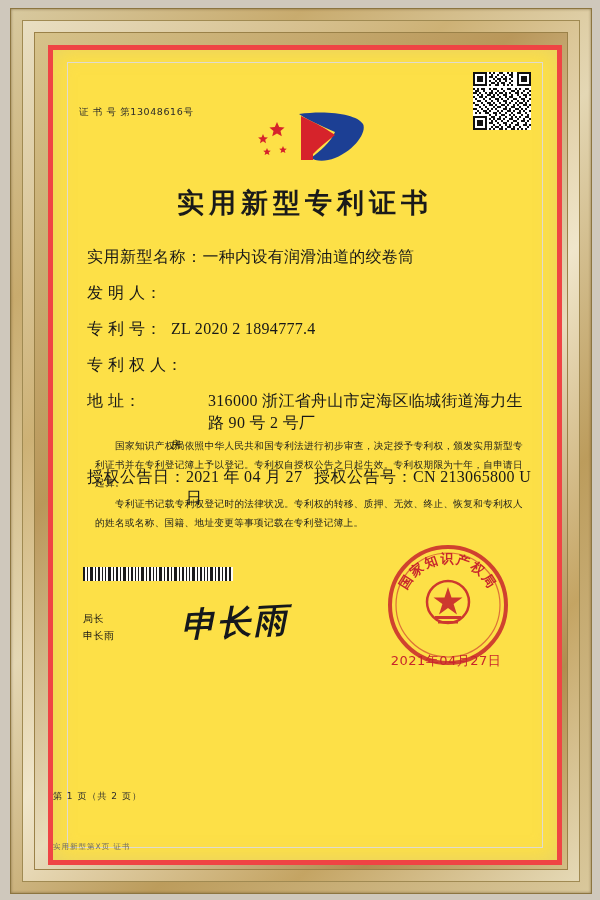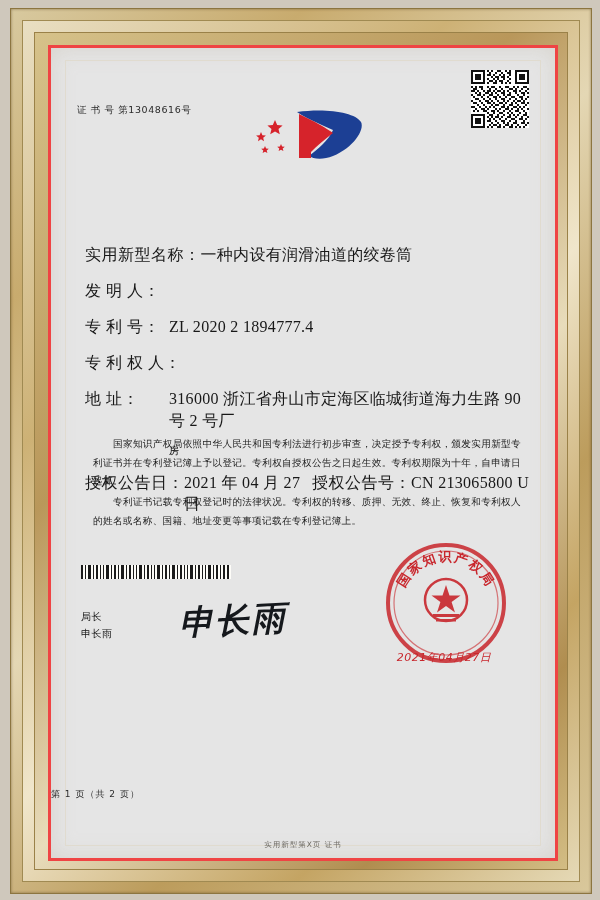--- a/index.html
+++ b/index.html
@@ -39,22 +39,22 @@
     position: absolute;
     left: 34px; top: 32px;
     width: 532px; height: 836px;
     background: linear-gradient(135deg, #d6c28a 0%, #b9975a 35%, #e8dcbb 60%, #b08d4f 85%, #d3bd84 100%);
     border: 1px solid #9a8148;
   }
   .paper {
     position: absolute;
     left: 48px; top: 45px;
     width: 504px; height: 810px;
-    background: #e5e5e5;
-    border: 3px solid #ef4444;
+    background: #fde047;
+    border: 5px solid #ef4444;
     box-shadow: inset 0 0 22px rgba(190,180,160,0.35);
     overflow: hidden;
   }
   .paper-inner-rule {
     position: absolute;
     left: 14px; top: 12px;
     right: 14px; bottom: 12px;
     border: 1px solid #e0dbcf;
   }
 
@@ -199,41 +199,40 @@
     top: 492px;
     width: 126px;
     height: 126px;
   }
   .seal-date {
     position: absolute;
     right: 52px;
     top: 602px;
     width: 118px;
     text-align: center;
-    font-size: 11px;
+    font-size: 13px;
     color: #c8262c;
     letter-spacing: 0.5px;
-    font-style: italic;
   }
 
   
   .page-indicator {
     position: absolute;
     left: 0; right: 0;
     top: 740px;
     text-align: left;
     font-size: 9px;
     color: #2b2b2b;
     letter-spacing: 1px;
   }
   .bottom-note {
     position: absolute;
     left: 0; right: 0;
     bottom: 8px;
-    text-align: center;
+    text-align: left;
     font-size: 7.5px;
     color: #6d6a63;
     letter-spacing: 1px;
   }
 </style>
 </head>
 <body>
 
 <div class="page">
 
@@ -492,20 +491,21 @@
 
         <g fill="#d6232b">
           <polygon points="38,14 40.2,19 45.6,19.4 41.5,23 42.8,28.3 38,25.4 33.2,28.3 34.5,23 30.4,19.4 35.8,19"></polygon>
           <polygon points="24,26 25.4,29.2 28.9,29.5 26.2,31.8 27,35.2 24,33.3 21,35.2 21.8,31.8 19.1,29.5 22.6,29.2"></polygon>
           <polygon points="28,40 29.1,42.5 31.8,42.7 29.7,44.5 30.4,47.1 28,45.7 25.6,47.1 26.3,44.5 24.2,42.7 26.9,42.5"></polygon>
           <polygon points="44,38 45.1,40.5 47.8,40.7 45.7,42.5 46.4,45.1 44,43.7 41.6,45.1 42.3,42.5 40.2,40.7 42.9,40.5"></polygon>
         </g>
       </svg>
     </div>
 
+    <div class="title">实用新型专利证书</div>
 
     <div class="fields">
 
       <div class="field-row">
         <div class="field-label">实用新型名称：</div>
         <div class="field-value">一种内设有润滑油道的绞卷筒</div>
       </div>
 
       <div class="field-row">
         <div class="field-label">发 明 人：</div>
@@ -514,21 +514,21 @@
       <div class="field-row">
         <div class="field-label">专 利 号：</div>
         <div class="field-value">ZL 2020 2 1894777.4</div>
       </div>
 
 
       <div class="field-row">
         <div class="field-label">专 利 权 人：</div>
       </div>
 
-      <div class="field-row" style="margin-bottom:12px;">
+      <div class="field-row" style="margin-bottom:4px;gap:37px;">
         <div class="field-label">地 址：</div>
         <div class="field-value">316000 浙江省舟山市定海区临城街道海力生路 90 号 2 号厂</div>
       </div>
       <div class="addr-second">房</div>
 
       <div class="field-row two-col" style="margin-top:14px;">
         <div class="field-label">授权公告日：</div>
         <div class="field-value">2021 年 04 月 27 日</div>
         <div class="col2-label">授权公告号：</div>
         <div class="col2-value">CN 213065800 U</div>

